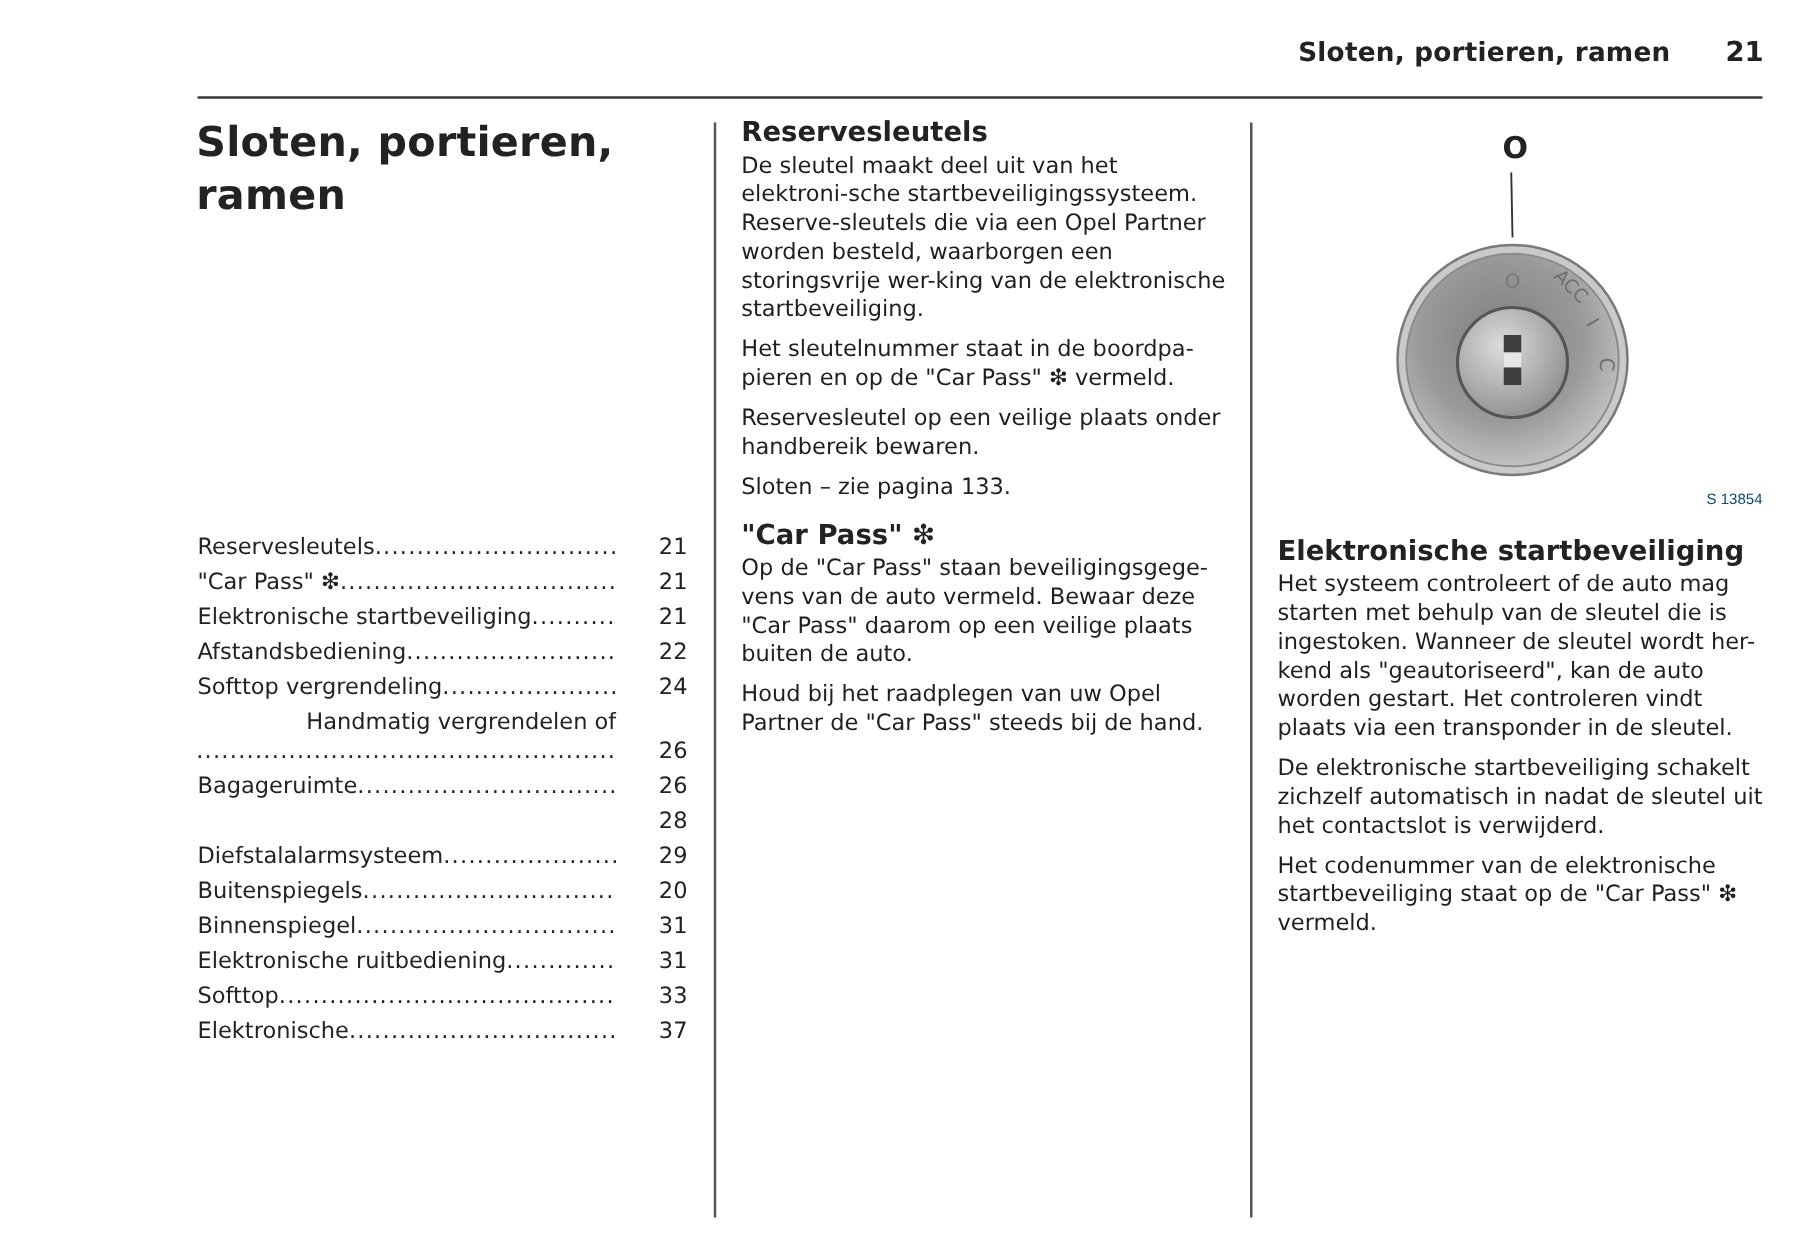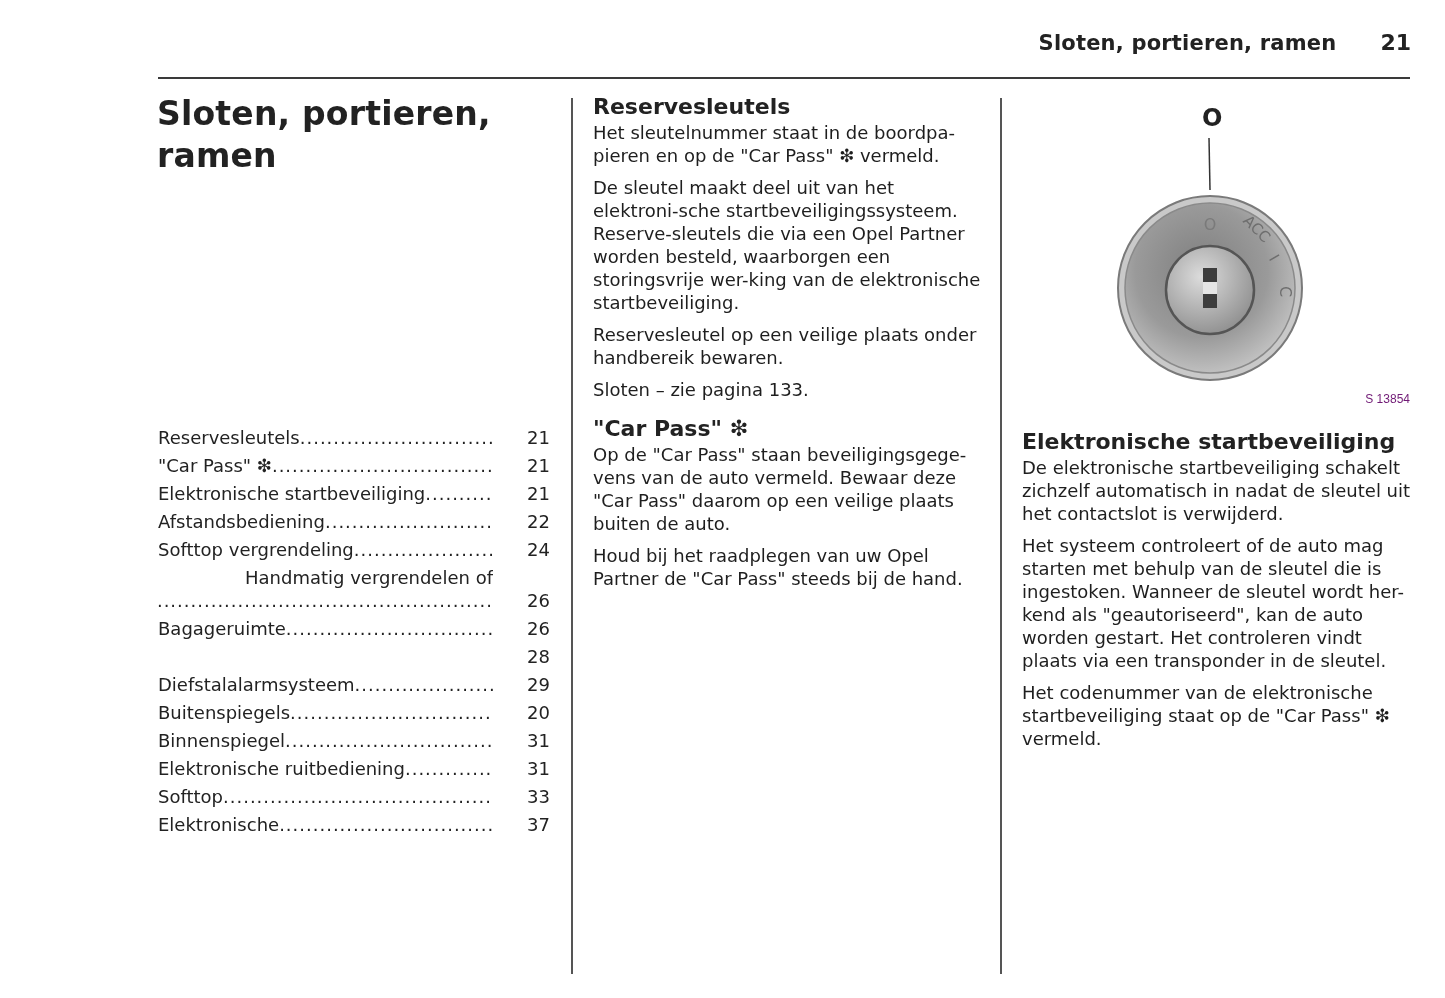--- a/index.html
+++ b/index.html
@@ -127,21 +127,21 @@
       font-size: 24px;
       font-weight: bold;
       color: #222;
     }
     .fig-ref {
       position: absolute;
       right: 35px;
       top: 392px;
       font-family: "Liberation Sans", sans-serif;
       font-size: 12px;
-      color: #701a75;
+      color: #0c4a6e;
     }
   </style>
 </head>
 <body>
 
 <div class="running-head">
   <span class="rh-title">Sloten, portieren, ramen</span>
   <span class="rh-page">21</span>
 </div>
 <div class="top-rule"></div>
@@ -247,22 +247,22 @@
         <span class="toc-label">Elektronische</span>
         <span class="toc-dots"></span>
       </span>
     <span class="toc-page">37</span>
   </li>
 </ul>
 
 <div class="column col-mid">
   <section>
     <h2>Reservesleutels</h2>
+    <p>De sleutel maakt deel uit van het elektroni-sche startbeveiligingssysteem. Reserve-sleutels die via een Opel Partner worden besteld, waarborgen een storingsvrije wer-king van de elektronische startbeveiliging.</p>
     <p>Het sleutelnummer staat in de boordpa-pieren en op de "Car Pass" ❇ vermeld.</p>
-    <p>De sleutel maakt deel uit van het elektroni-sche startbeveiligingssysteem. Reserve-sleutels die via een Opel Partner worden besteld, waarborgen een storingsvrije wer-king van de elektronische startbeveiliging.</p>
     <p>Reservesleutel op een veilige plaats onder handbereik bewaren.</p>
     <p>Sloten – zie pagina 133.</p>
   </section>
   <section class="section-gap">
     <h2>"Car Pass" ❇</h2>
     <p>Op de "Car Pass" staan beveiligingsgege-vens van de auto vermeld. Bewaar deze "Car Pass" daarom op een veilige plaats buiten de auto.</p>
     <p>Houd bij het raadplegen van uw Opel Partner de "Car Pass" steeds bij de hand.</p>
   </section>
 </div>
 
@@ -291,17 +291,17 @@
     <text x="128" y="128" font-family="DejaVu Sans, sans-serif" font-size="15" fill="#6e6e6e" transform="rotate(45 138 130)">ACC</text>
     <text x="160" y="164" font-family="DejaVu Sans, sans-serif" font-size="15" fill="#6e6e6e" transform="rotate(60 164 160)">I</text>
     <text x="170" y="194" font-family="DejaVu Sans, sans-serif" font-size="16" fill="#6e6e6e" transform="rotate(90 174 190)">C</text>
   </svg>
 </div>
 <div class="fig-ref">S 13854</div>
 
 <div class="column col-right">
   <section>
     <h2>Elektronische startbeveiliging</h2>
+    <p>Het systeem controleert of de auto mag starten met behulp van de sleutel die is ingestoken. Wanneer de sleutel wordt her-kend als "geautoriseerd", kan de auto worden gestart. Het controleren vindt plaats via een transponder in de sleutel.</p>
     <p>De elektronische startbeveiliging schakelt zichzelf automatisch in nadat de sleutel uit het contactslot is verwijderd.</p>
-    <p>Het systeem controleert of de auto mag starten met behulp van de sleutel die is ingestoken. Wanneer de sleutel wordt her-kend als "geautoriseerd", kan de auto worden gestart. Het controleren vindt plaats via een transponder in de sleutel.</p>
     <p>Het codenummer van de elektronische startbeveiliging staat op de "Car Pass" ❇ vermeld.</p>
   </section>
 </div>
 
 </body></html>

